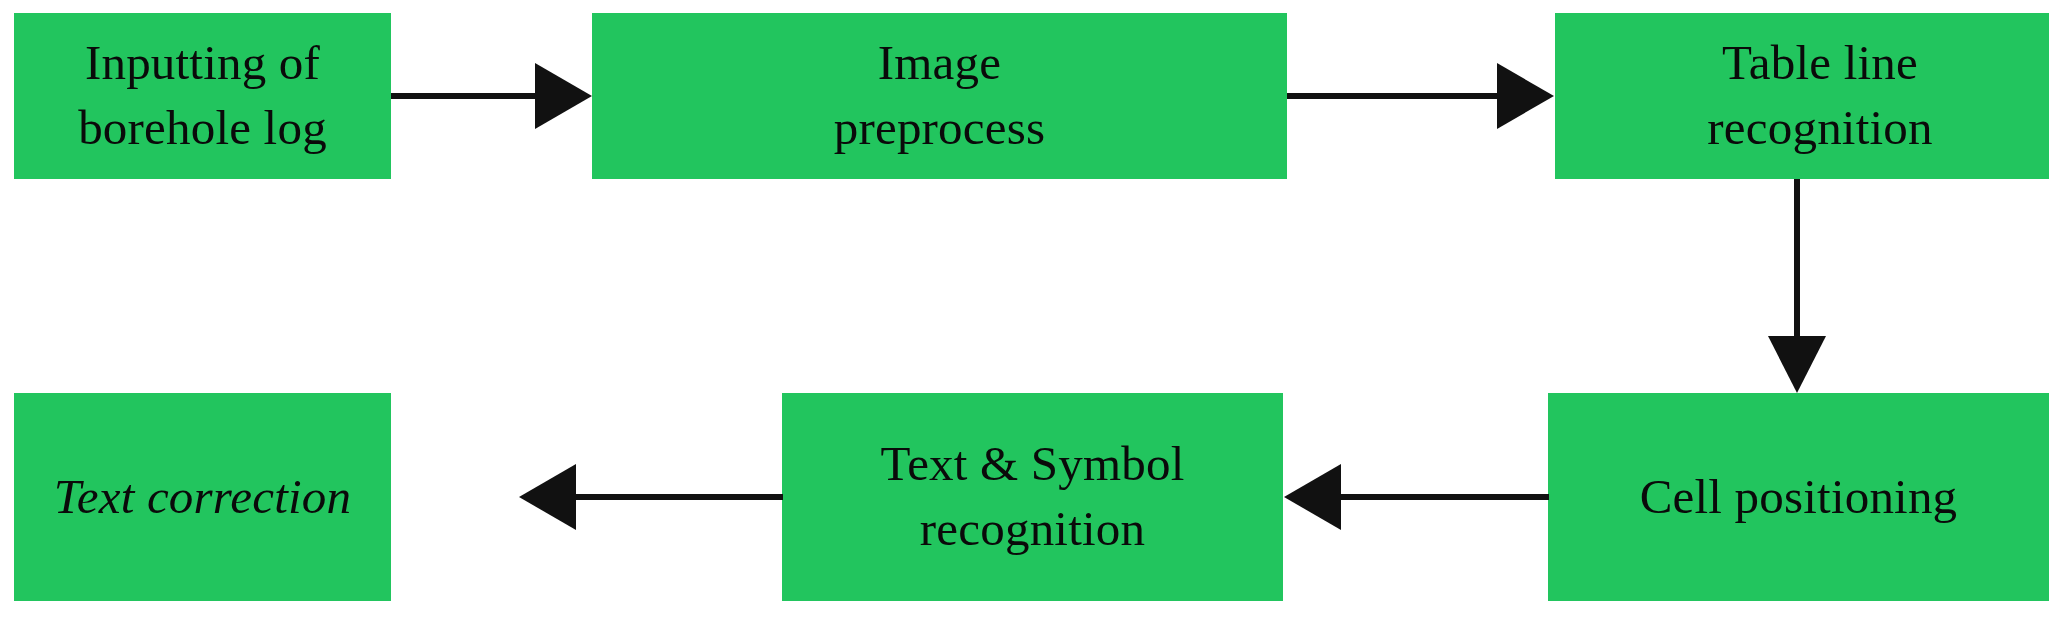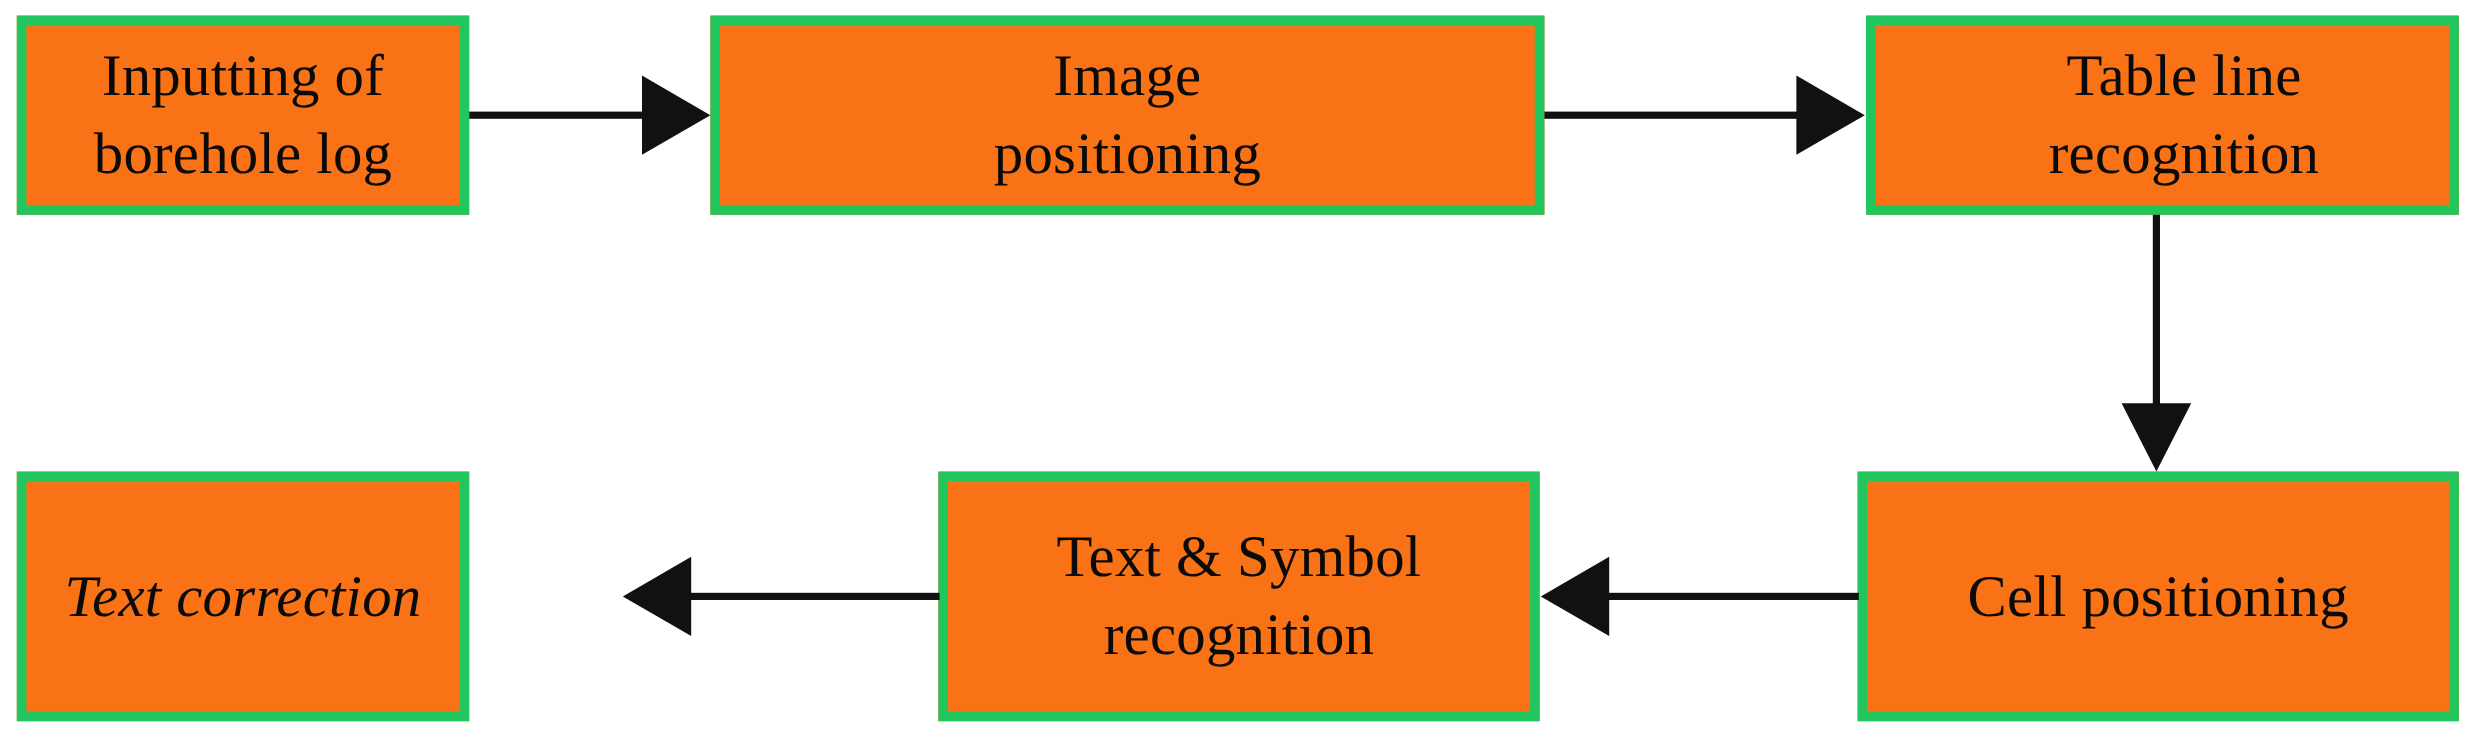--- a/index.html
+++ b/index.html
@@ -12,21 +12,21 @@
     width: 2061px;
     height: 618px;
     background: #ffffff;
     overflow: hidden;
     font-family: "Liberation Serif", "DejaVu Serif", serif;
   }
   .node {
     position: absolute;
     box-sizing: border-box;
     border: 8px solid #22c55e;
-    background: #f97316;
+    background: #22c55e;
     display: flex;
     align-items: center;
     justify-content: center;
     text-align: center;
   }
   .node-label {
     font-family: "Liberation Serif", "DejaVu Serif", serif;
     font-size: 49px;
     line-height: 1.32;
     color: #0a0a0a;
@@ -96,21 +96,21 @@
 
 <div id="canvas">
 
   <div class="node" id="node-input-borehole-log">
     <span class="node-label">Inputting of
 borehole log</span>
   </div>
 
   <div class="node" id="node-image-preprocess">
     <span class="node-label">Image
-positioning</span>
+preprocess</span>
   </div>
 
   <div class="node" id="node-table-line-recog">
     <span class="node-label">Table line
 recognition</span>
   </div>
 
   <div class="node" id="node-cell-positioning">
     <span class="node-label">Cell positioning</span>
   </div>

